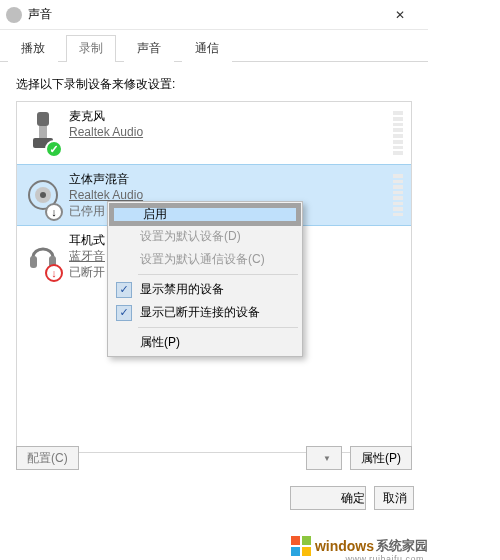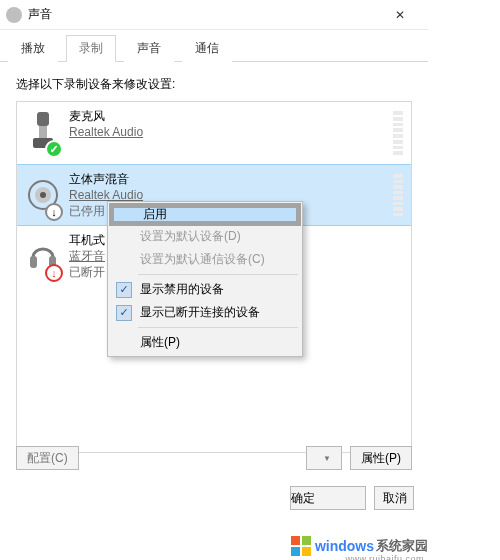--- a/index.html
+++ b/index.html
@@ -48,31 +48,31 @@
   .context-menu .sep { height: 1px; background: #d6d6d6; margin: 3px 2px 3px 28px; }
   .context-menu .check { position: absolute; left: 6px; width: 16px; height: 16px; background: #cfe0f0; border: 1px solid #8aaed0; display: flex; align-items: center; justify-content: center; font-size: 11px; color: #2050a0; }
 
   
   .bottom-buttons { position: absolute; left: 16px; right: 16px; top: 446px; display: flex; align-items: center; }
   .bottom-buttons .btn { font-size: 12px; height: 24px; padding: 0 10px; border: 1px solid #b8b8b8; background: #f3f3f3; color: #7a7a7a; display: flex; align-items: center; }
   .bottom-buttons .btn .dd { margin-left: 6px; font-size: 8px; color: #7a7a7a; }
   .bottom-buttons .spacer { flex: 1; }
 
   .dialog-buttons { position: absolute; right: 14px; top: 486px; display: flex; gap: 8px; }
-  .dialog-buttons .dbtn { font-size: 12px; width: 76px; height: 24px; border: 1px solid #b8b8b8; background: #f3f3f3; display: flex; align-items: center; justify-content: flex-start; color: #000; }
+  .dialog-buttons .dbtn { font-size: 12px; width: 76px; height: 24px; border: 1px solid #b8b8b8; background: #f3f3f3; display: flex; align-items: center; justify-content: flex-end; color: #000; }
 
   
   .watermark { position: absolute; right: 0; bottom: 4px; display: flex; align-items: center; font-size: 14px; font-weight: bold; }
   .watermark .logo { width: 22px; height: 20px; margin-right: 2px; position: relative; }
   .watermark .logo .q { position: absolute; width: 9px; height: 9px; }
   .watermark .logo .q1 { left: 0; top: 0; background: #f45b2a; }
   .watermark .logo .q2 { left: 11px; top: 0; background: #8cc63f; }
   .watermark .logo .q3 { left: 0; top: 11px; background: #2aa5e0; }
   .watermark .logo .q4 { left: 11px; top: 11px; background: #fbbd09; }
-  .watermark .wt1 { color: #3b82f6; }
+  .watermark .wt1 { color: #a16207; }
   .watermark .wt2 { color: #666; font-size: 13px; margin-left: 2px; }
   .watermark .sub { position: absolute; right: 4px; bottom: -8px; font-size: 9px; color: #9a9a9a; font-weight: normal; letter-spacing: .5px; }
 
   svg.devicon { display: block; }
 </style>
 </head>
 <body>
 
 <div class="window">
 

